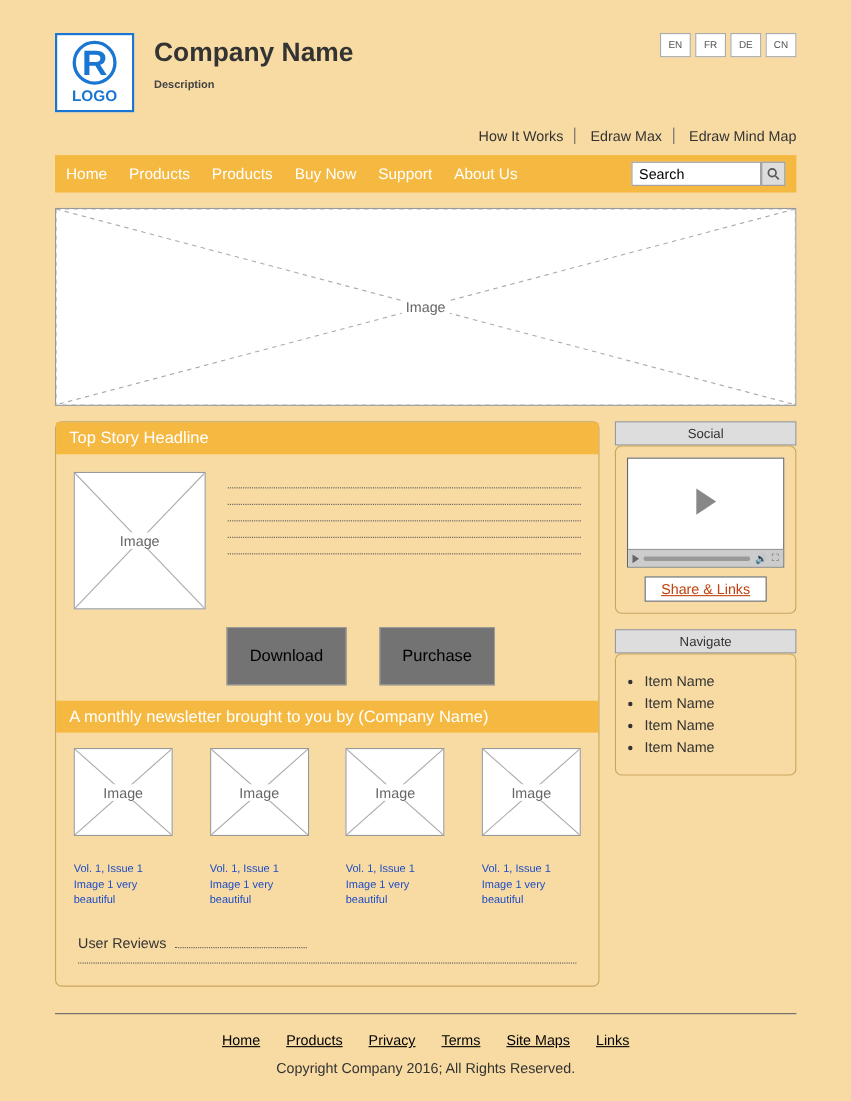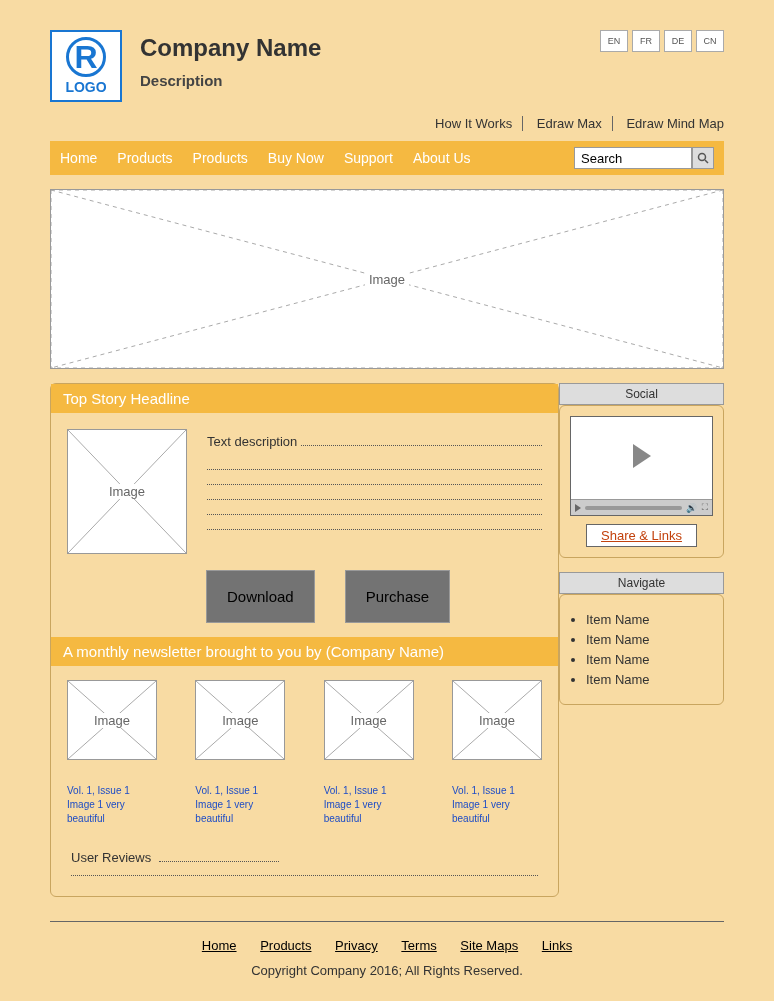--- a/index.html
+++ b/index.html
@@ -4,36 +4,36 @@
 <style>
 * { box-sizing: border-box; margin: 0; padding: 0; }
 body { background: #f8dba3; font-family: Arial, sans-serif; font-size: 13px; color: #333; width: 774px; }
 .page { padding: 30px 50px; }
 .header { display: flex; align-items: flex-start; }
 .logo { width: 72px; height: 72px; border: 2px solid #1976d2; background: #fff; display: flex; flex-direction: column; align-items: center; justify-content: center; color: #1976d2; font-weight: bold; margin-right: 18px; }
 .logo .r { font-size: 32px; line-height: 1; border: 3px solid #1976d2; border-radius: 50%; width: 40px; height: 40px; display: flex; align-items: center; justify-content: center; }
 .logo .t { font-size: 14px; margin-top: 2px; }
 .company { flex: 1; }
 .company h1 { font-size: 24px; font-weight: bold; color: #333; margin-top: 4px; }
-.company p { font-size: 15px; font-weight: bold; color: #444; margin-top: 10px; }
+.company p { font-size: 10px; font-weight: bold; color: #444; margin-top: 10px; }
 .lang { display: flex; gap: 4px; }
 .lang div { width: 28px; height: 22px; background: #fff; border: 1px solid #aaa; display: flex; align-items: center; justify-content: center; font-size: 9px; color: #555; cursor: pointer; }
 .header-links { text-align: right; margin-top: 14px; font-size: 13px; color: #333; }
 .header-links span { padding: 0 10px; border-right: 1px solid #666; cursor: pointer; }
 .header-links span:last-child { border-right: none; padding-right: 0; }
 .navbar { background: #f5b941; margin-top: 10px; height: 34px; display: flex; align-items: center; padding: 0 10px; }
 .navbar a { color: #fff; text-decoration: none; margin-right: 20px; font-size: 14px; cursor: pointer; }
 .search { margin-left: auto; display: flex; }
 .search input { width: 118px; height: 22px; border: 1px solid #999; padding: 0 6px; font-size: 13px; }
 .search button { width: 22px; height: 22px; border: 1px solid #999; background: #ddd; cursor: pointer; display: flex; align-items: center; justify-content: center; }
 .hero { margin-top: 14px; }
 .placeholder { background: #fff; border: 1px solid #999; position: relative; display: flex; align-items: center; justify-content: center; color: #666; font-size: 13px; overflow: hidden; }
 .placeholder svg { position: absolute; inset: 0; width: 100%; height: 100%; }
 .hero .placeholder { height: 180px; }
-.row { display: flex; margin-top: 14px; }
+.row { display: flex; gap: 14px; margin-top: 14px; }
 .main { flex: 1; border: 1px solid #c9a55f; border-radius: 6px; padding: 0; }
 .section-title { background: #f5b941; color: #fff; padding: 6px 12px; font-size: 15px; }
 .story { display: flex; padding: 16px; gap: 20px; }
 .story .placeholder { width: 120px; height: 125px; flex-shrink: 0; }
 .story-text { flex: 1; font-size: 13px; color: #333; line-height: 2.0; }
 .dots { border-bottom: 1.5px dotted #555; height: 1px; }
 .buttons { display: flex; gap: 30px; padding: 0 0 14px 155px; }
 .buttons button { background: #737373; border: 1px solid #999; padding: 17px 20px; font-size: 15px; cursor: pointer; }
 .newsletter-items { display: flex; gap: 24px; padding: 14px 16px; justify-content: space-between; }
 .newsletter-items .item { width: 90px; }
@@ -118,24 +118,20 @@
       <div class="section-title">Top Story Headline</div>
       <div class="story">
         <div class="placeholder">
           <svg>
               <line x1="0" y1="0" x2="100%" y2="100%" stroke="#aaa"></line>
               <line x1="100%" y1="0" x2="0" y2="100%" stroke="#aaa"></line>
             </svg>
           <span style="background:#fff;padding:0 4px;position:relative;">Image</span>
         </div>
         <div class="story-text">
-          <div class="text-line">
-              <span>Text description</span>
-              <div class="dots"></div>
-            </div>
           <div class="dots" style="margin-top:14px;"></div>
           <div class="dots" style="margin-top:14px;"></div>
           <div class="dots" style="margin-top:14px;"></div>
           <div class="dots" style="margin-top:14px;"></div>
           <div class="dots" style="margin-top:14px;"></div>
         </div>
       </div>
       <div class="buttons">
         <button>Download</button>
         <button>Purchase</button>

